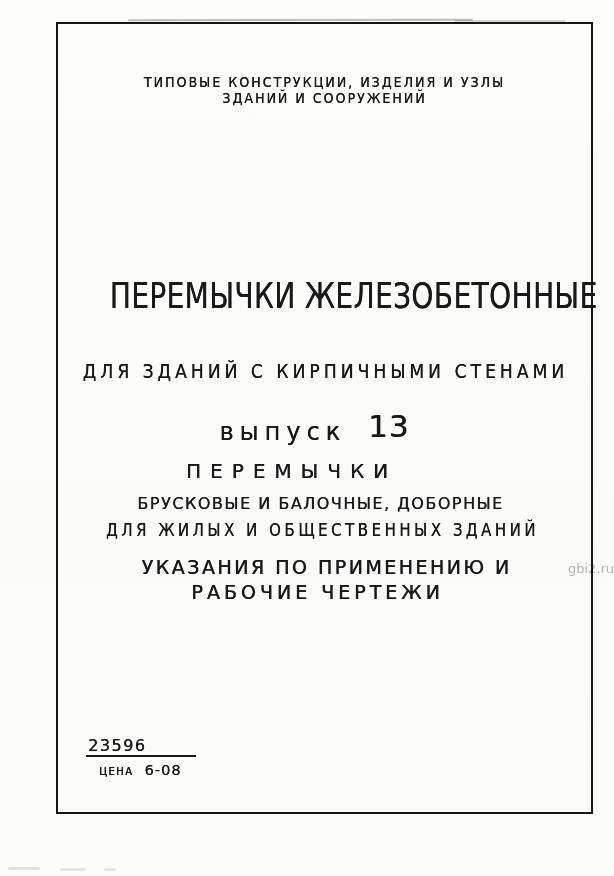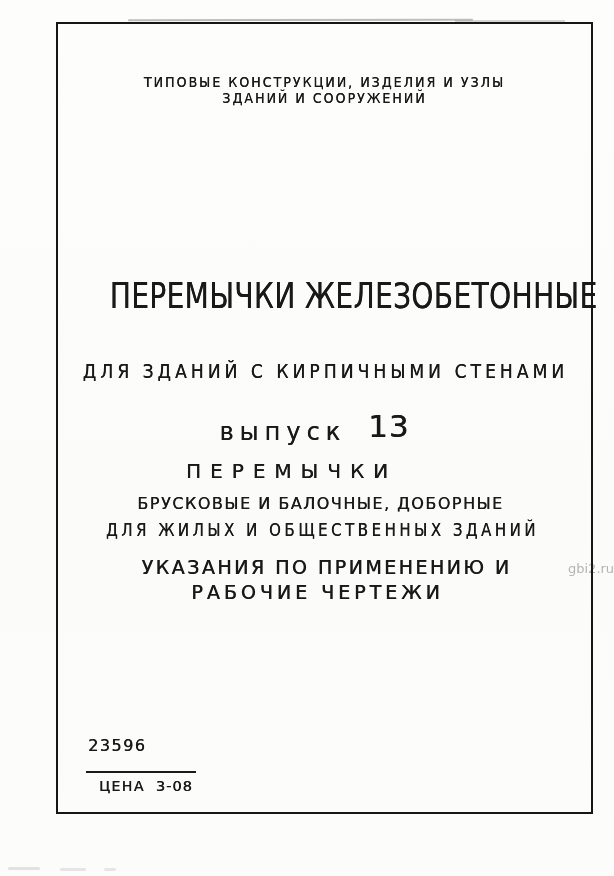--- a/index.html
+++ b/index.html
@@ -60,27 +60,27 @@
   .content-line2{top:581px;letter-spacing:4px;transform:translateX(-7px);}
   
   .pub-block{
     position:absolute;left:86px;top:736px;z-index:4;
   }
   .pub-num{
     display:block;width:108px;
     font-size:16px;letter-spacing:1.5px;
     color:#191919;text-shadow:.4px 0 0 currentColor;
     border-bottom:2px solid #1a1a1a;
-    padding-bottom:16px;padding-left:2px;
+    padding-bottom:0;padding-left:2px;
   }
   .price-row{
     margin-top:3px;margin-left:13px;white-space:nowrap;
     color:#191919;text-shadow:.4px 0 0 currentColor;
   }
-  .price-label{font-size:14px;letter-spacing:1.5px;}
+  .price-label{font-size:10px;letter-spacing:1.5px;}
   .price-value{font-size:14.5px;letter-spacing:1px;margin-left:11px;}
   
   .watermark{
     position:absolute;left:568px;top:561px;z-index:1;
     font-size:13px;color:#b4b4b4;letter-spacing:0;
     text-shadow:none;
   }
   
   .smudge{position:absolute;background:#9d9d9d;border-radius:2px;z-index:1;}
   .smudge.s1{left:8px;top:867px;width:32px;height:3px;opacity:.28;}
@@ -112,21 +112,21 @@
   <div class="line section-title">ПЕРЕМЫЧКИ</div>
   <div class="line section-line1">БРУСКОВЫЕ И БАЛОЧНЫЕ, ДОБОРНЫЕ</div>
   <div class="line section-line2">ДЛЯ ЖИЛЫХ И ОБЩЕСТВЕННЫХ ЗДАНИЙ</div>
 
   <div class="line content-line content-line1">УКАЗАНИЯ ПО ПРИМЕНЕНИЮ И</div>
   <div class="line content-line content-line2">РАБОЧИЕ ЧЕРТЕЖИ</div>
 
   <div class="pub-block">
     <span class="pub-num">23596</span>
     <div class="price-row">
-      <span class="price-label">ЦЕНА</span><span class="price-value">3-08</span>
+      <span class="price-label">ЦЕНА</span><span class="price-value">6-08</span>
     </div>
   </div>
 
   <div class="smudge s1"></div>
   <div class="smudge s2"></div>
   <div class="smudge s3"></div>
 
 </div>
 
 </body></html>

